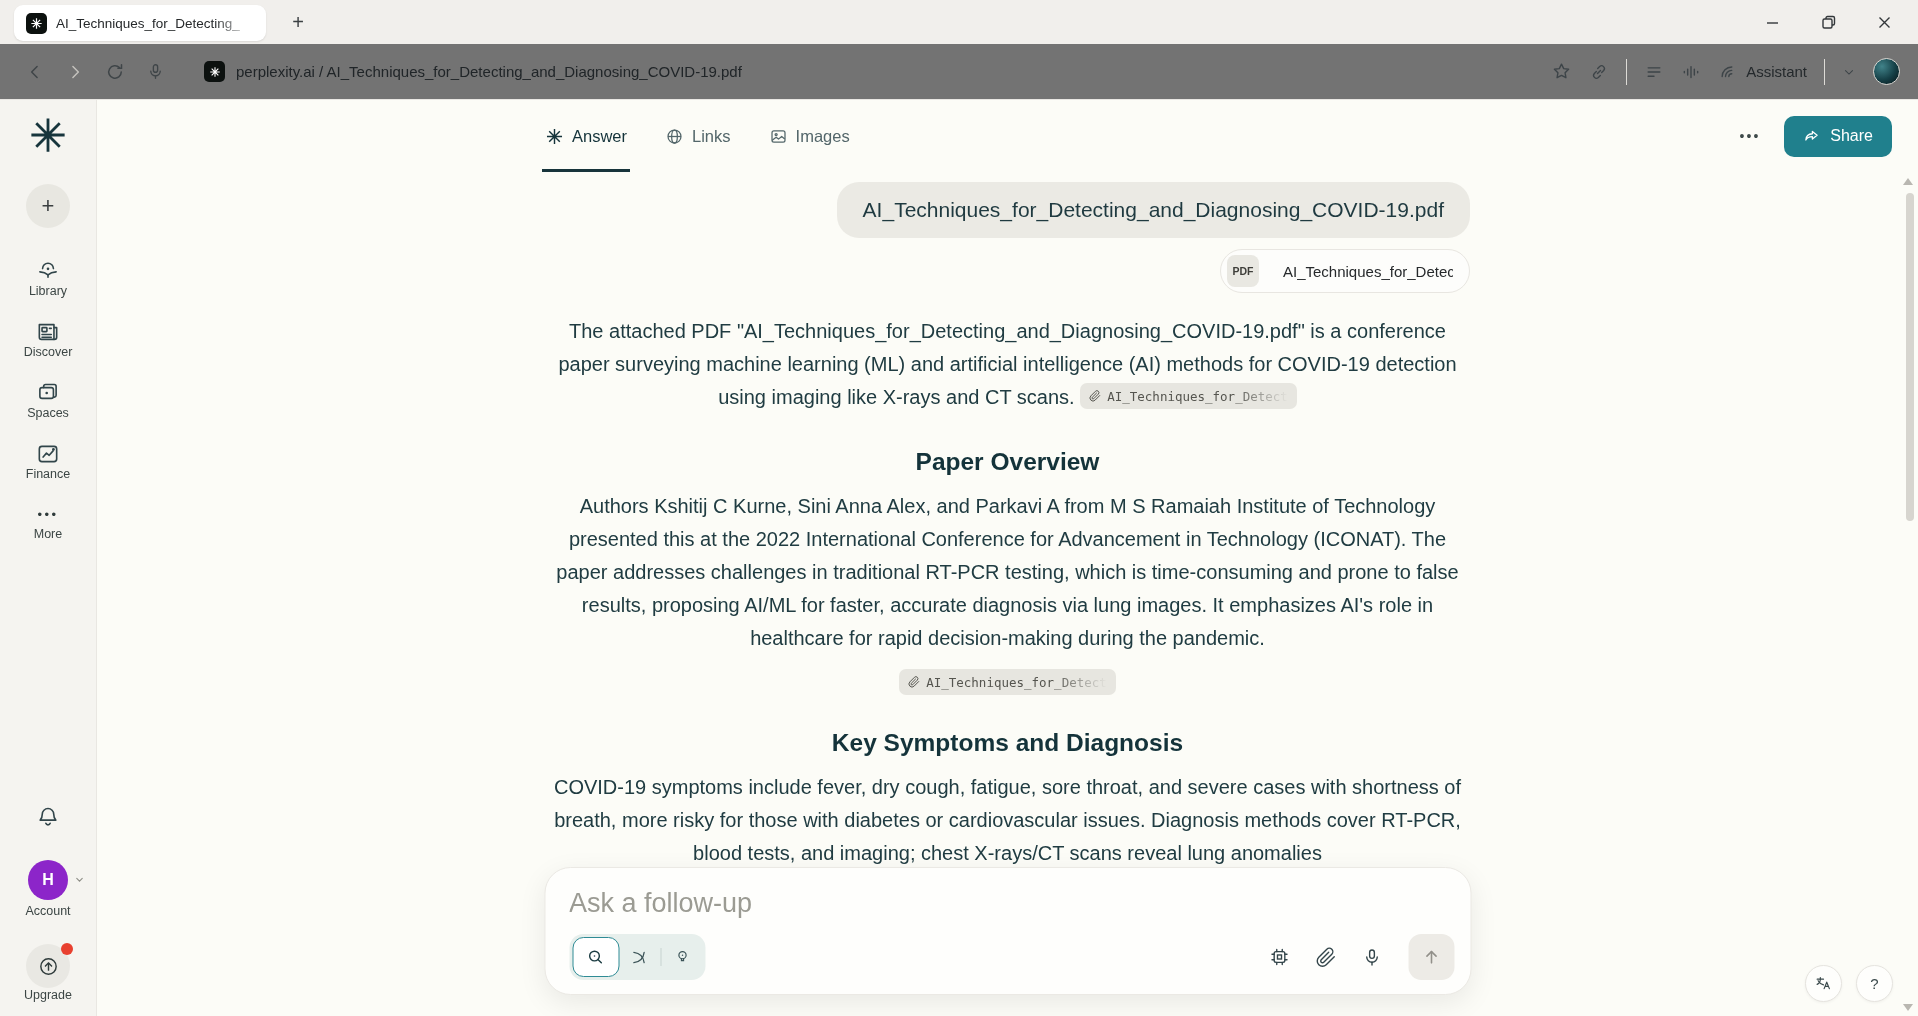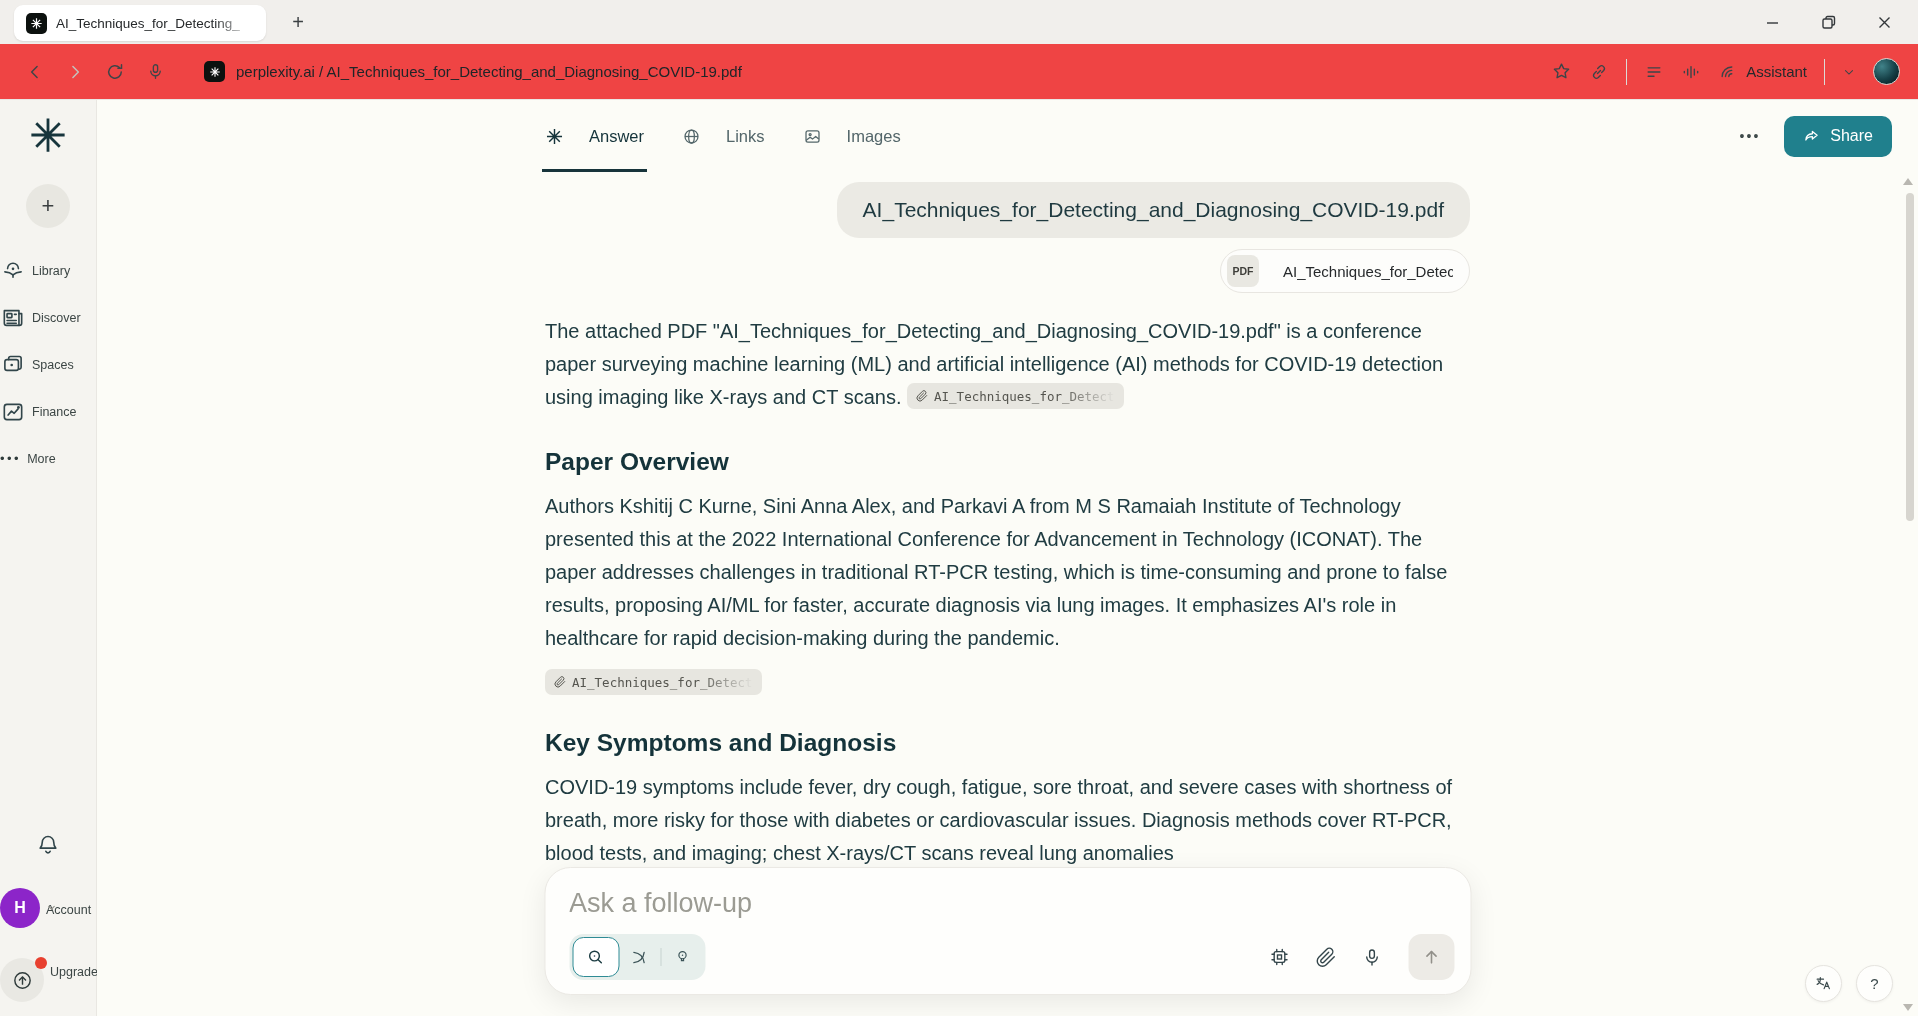--- a/index.html
+++ b/index.html
@@ -31,21 +31,21 @@
   }
   .newtab-btn {
     position: absolute; left: 284px; top: 8px; width: 28px; height: 28px;
     display: flex; align-items: center; justify-content: center;
     font-size: 20px; color: #3c4043; border-radius: 6px;
   }
   .win-controls { position: absolute; right: 6px; top: 0; height: 44px; display: flex; }
   .win-btn { width: 56px; height: 44px; display: flex; align-items: center; justify-content: center; color: #33373a; }
 
   .toolbar {
-    height: 56px; background: #ef4444; border-bottom: 1px solid #e9e7e3;
+    height: 56px; background: #737373; border-bottom: 1px solid #e9e7e3;
     display: flex; align-items: center; padding: 0 18px; flex: none;
   }
   .nav-btn { width: 34px; height: 34px; display: flex; align-items: center; justify-content: center; color: #3f4548; border-radius: 8px; }
   .nav-btn + .nav-btn { margin-left: 6px; }
   .nav-btn.disabled { color: #c4c2bd; }
   .url-area { display: flex; align-items: center; gap: 11px; margin-left: 32px; min-width: 0; }
   .url-text { font-size: 15px; color: #202528; white-space: nowrap; }
   .toolbar-right { margin-left: auto; display: flex; align-items: center; gap: 17px; }
   .tb-icon { color: #3d4448; display: flex; align-items: center; justify-content: center; }
   .v-divider { width: 1px; height: 26px; background: #dddbd6; }
@@ -62,21 +62,21 @@
   .sidebar {
     width: 97px; flex: none; background: #f5f4f0; border-right: 1px solid #e9e7e2;
     display: flex; flex-direction: column; align-items: center; padding: 14px 0 14px;
   }
   .side-logo { color: #17353c; margin-bottom: 28px; }
   .side-plus {
     width: 44px; height: 44px; border-radius: 50%; background: #e8e7e1;
     display: flex; align-items: center; justify-content: center;
     font-size: 22px; color: #3a3f40; margin-bottom: 30px;
   }
-  .side-item { display: flex; flex-direction: row; align-items: center; gap: 6px; margin-bottom: 21px; color: #31454a; width: 100%; }
+  .side-item { display: flex; flex-direction: column; align-items: center; margin-bottom: 21px; color: #31454a; width: 100%; }
   .side-item .lbl { font-size: 12.5px; color: #3c4645; }
   .side-more-dots { font-size: 13px; letter-spacing: 2.5px; color: #2f3b3b; height: 25px; display: flex; align-items: center; }
   .side-spacer { flex: 1; }
   .bell-btn { color: #31454a; margin-bottom: 30px; }
   .account-wrap { position: relative; margin-bottom: 4px; }
   .account-avatar {
     width: 40px; height: 40px; border-radius: 50%; background: #8c25c9; color: #fff;
     font-size: 16px; font-weight: bold; display: flex; align-items: center; justify-content: center;
   }
   .account-chevron { position: absolute; right: -17px; top: 14px; color: #8f8f88; }
@@ -84,32 +84,32 @@
   .upgrade-circle {
     width: 44px; height: 44px; border-radius: 50%; background: #e9e8e3;
     display: flex; align-items: center; justify-content: center; color: #2f3b3b;
   }
   .red-dot { position: absolute; top: -1px; right: -3px; width: 12px; height: 12px; border-radius: 50%; background: #e8402f; }
 
   .main { flex: 1; position: relative; background: #fcfcf7; overflow: hidden; }
 
   .main-header { position: absolute; top: 0; left: 0; right: 0; height: 72px; z-index: 6; background: #fcfcf7; }
   .header-inner { width: 925px; margin: 0 auto; height: 100%; display: flex; align-items: center; gap: 38px; }
-  .htab { display: flex; align-items: center; gap: 25px; font-size: 16.5px; color: #53666a; height: 100%; position: relative; }
+  .htab { display: flex; align-items: center; gap: 8px; font-size: 16.5px; color: #53666a; height: 100%; position: relative; }
   .htab.active { color: #14333a; font-weight: 500; }
   .htab.active::after { content: ""; position: absolute; bottom: 0; left: -3px; right: -3px; height: 3px; background: #17343b; }
   .header-actions { position: absolute; right: 26px; top: 0; height: 72px; display: flex; align-items: center; gap: 24px; }
   .more-dots { font-size: 14px; letter-spacing: 2px; color: #3e4a4a; }
   .share-btn {
     background: #20808d; color: #fff; height: 41px; padding: 0 19px; border-radius: 10px;
     display: flex; align-items: center; gap: 9px; font-size: 16px;
   }
 
   .thread { position: absolute; top: 72px; bottom: 0; left: 0; right: 0; overflow: hidden; }
-  .thread-inner { width: 925px; margin: 0 auto; padding-top: 10px; }
+  .thread-inner { width: 925px; margin: 0 auto; padding-top: 10px; text-align: center; }
   .query-row { display: flex; justify-content: flex-end; }
   .query-bubble {
     background: #ebeae4; border-radius: 22px; padding: 16px 26px;
     font-size: 21px; color: #1f3a40; max-width: 80%;
   }
   .attach-row { display: flex; justify-content: flex-end; margin-top: 11px; }
   .attach-chip {
     background: #fdfdfb; border: 1px solid #e8e6e1; border-radius: 22px;
     padding: 5px 16px 5px 6px; display: flex; align-items: center; gap: 24px;
   }

